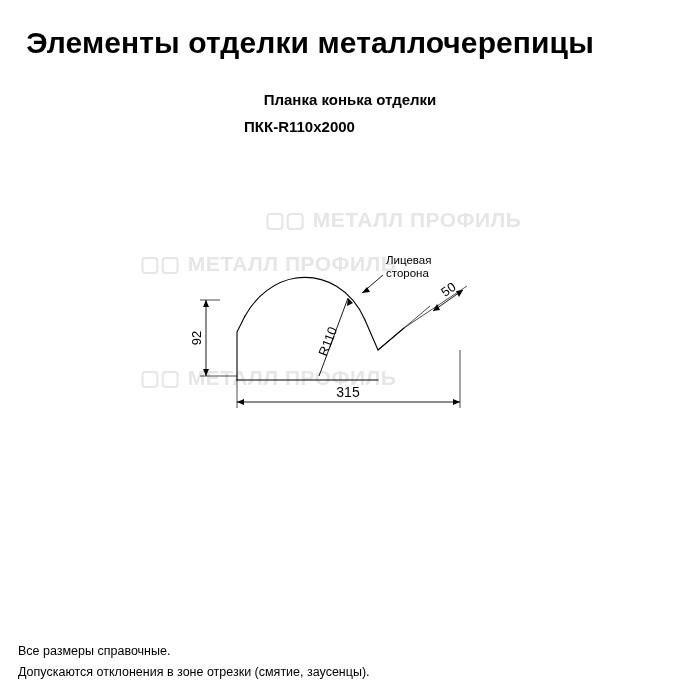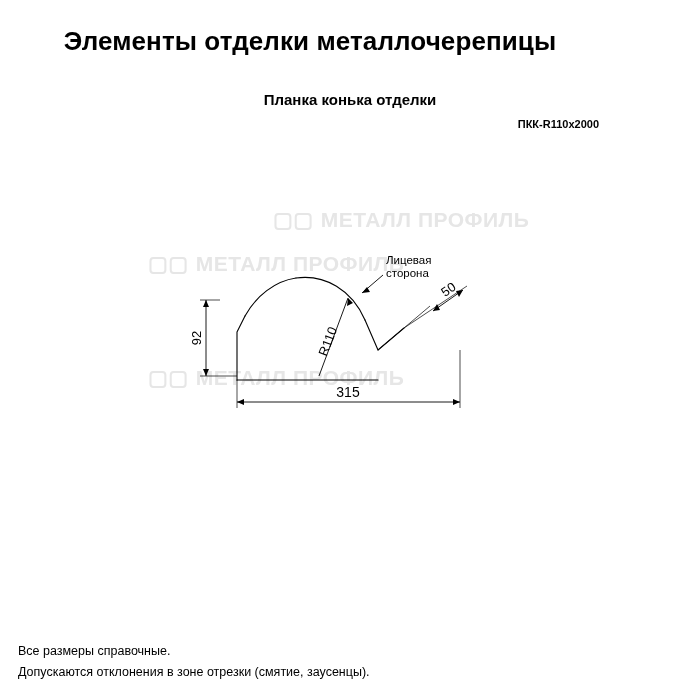--- a/index.html
+++ b/index.html
@@ -18,56 +18,56 @@
   .page {
     position: absolute;
     inset: 0;
   }
   .title {
     position: absolute;
     top: 26px;
     left: 0;
     width: 620px;
     text-align: center;
-    font-size: 26px;
+    font-size: 30px;
     font-weight: bold;
     letter-spacing: 0.1px;
   }
   .subtitle1 {
     position: absolute;
     top: 91px;
     left: 0;
     width: 700px;
     text-align: center;
     font-size: 15px;
     font-weight: bold;
   }
   .subtitle2 {
     position: absolute;
     top: 118px;
     left: 0;
     width: 599px;
-    text-align: right;
-    font-size: 11px;
+    text-align: center;
+    font-size: 15px;
     font-weight: bold;
   }
   .drawing {
     position: absolute;
     top: 180px;
     left: 120px;
     width: 470px;
     height: 270px;
   }
   .drawing svg {
     display: block;
   }
   .watermarks {
     position: absolute;
     top: 180px;
-    left: 128px;
+    left: 120px;
     width: 470px;
     height: 280px;
     pointer-events: none;
   }
   .wm {
     position: absolute;
     color: #e6e6e6;
     font-size: 21px;
     font-weight: bold;
     letter-spacing: 0.5px;

